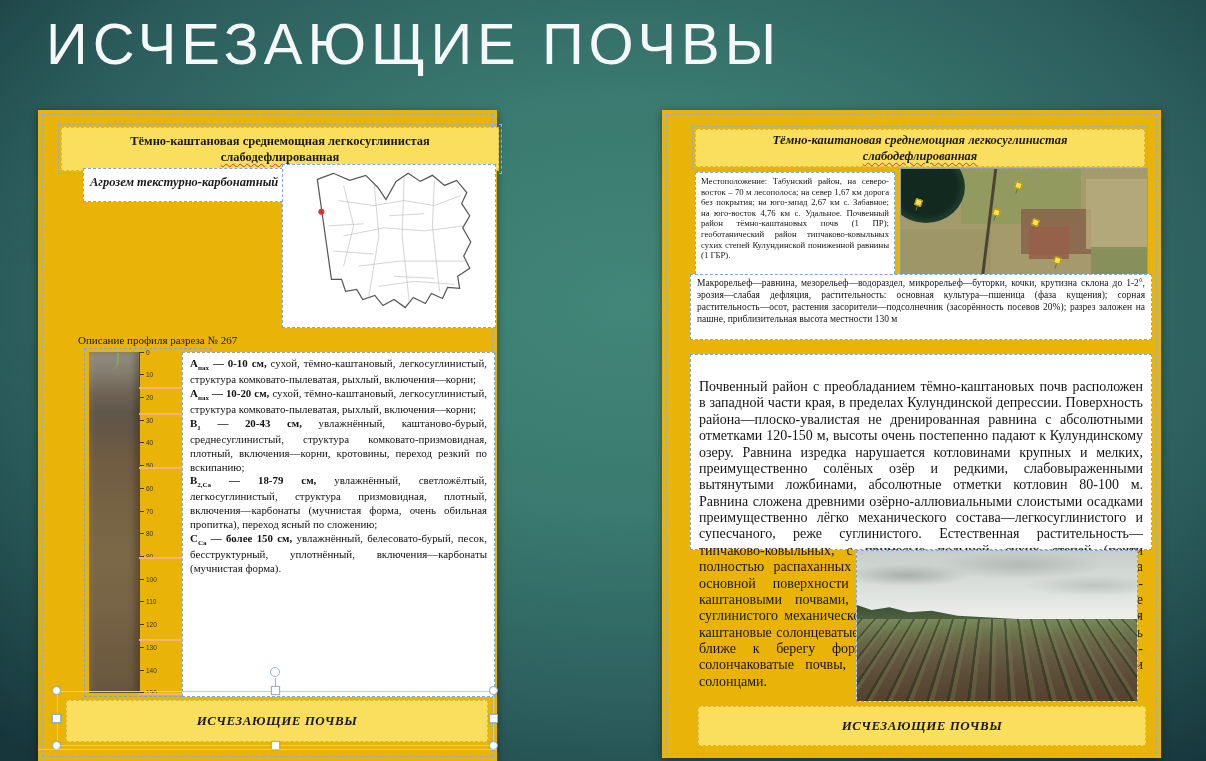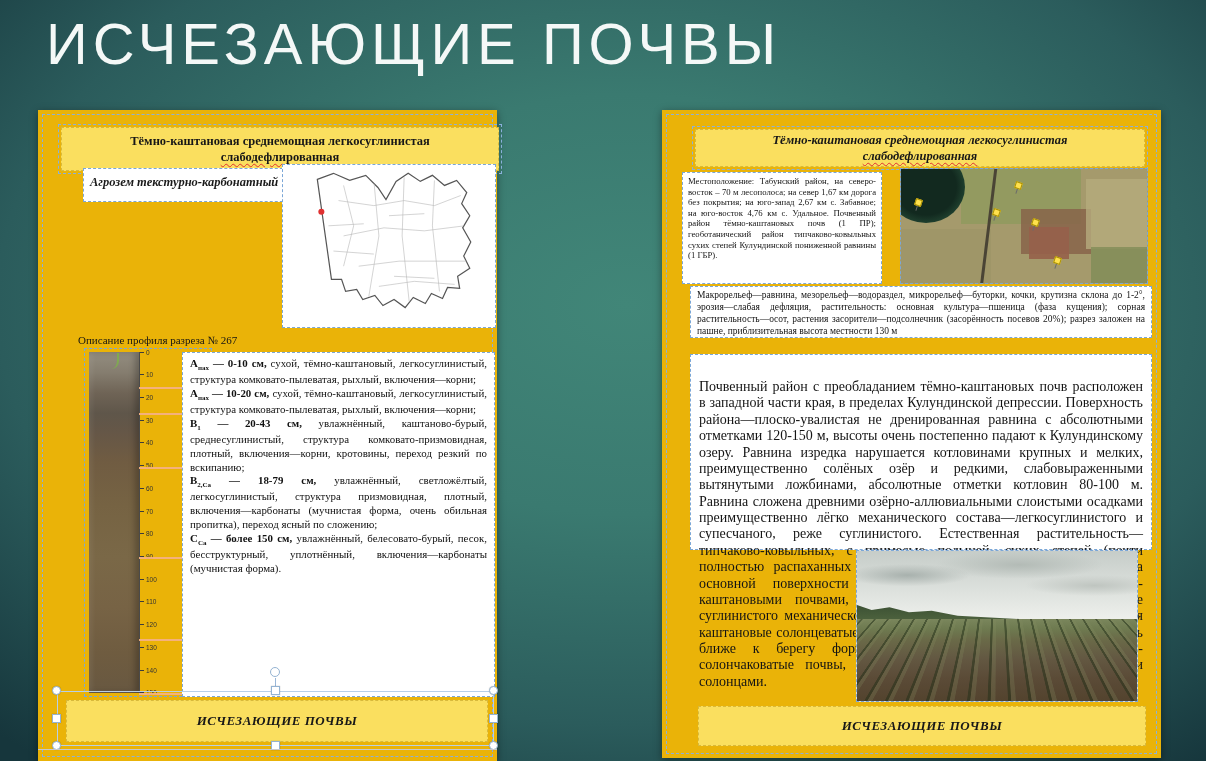--- a/index.html
+++ b/index.html
@@ -289,41 +289,41 @@
 <div class="page page-right">
   <div class="page-inner-dash"></div>
 
   <div class="hdr-wrap italic" style="left:30px; top:16px; width:456px; height:44px;">
     <div class="hdr-yellow yellow-box">
       <div class="hdr-line">Тёмно-каштановая среднемощная легкосуглинистая</div>
       <div class="hdr-line misspell">слабодефлированная</div>
     </div>
   </div>
 
-  <div class="dash-box loc-small" style="left:20px; top:62px; width:200px; height:112px;">
+  <div class="dash-box loc-small" style="left:33px; top:62px; width:200px; height:112px;">
     <span>Местоположение: Табунский район, на северо-восток – 70 м лесополоса; на север 1,67 км дорога без покрытия; на юго-запад 2,67 км с. Забавное; на юго-восток 4,76 км с. Удальное. Почвенный район тёмно-каштановых почв (1 ПР); геоботанический район типчаково-ковыльных сухих степей Кулундинской пониженной равнины (1 ГБР).</span>
   </div>
 
   <div class="sat" style="left:238px; top:58px; width:248px; height:116px;">
     <div class="patch" style="left:60px; top:0; width:120px; height:55px; background:#8f9a5e; opacity:.8;"></div>
     <div class="patch" style="left:120px; top:40px; width:70px; height:45px; background:#87644a; opacity:.85;"></div>
     <div class="patch" style="left:128px; top:58px; width:40px; height:32px; background:#96604a; opacity:.9;"></div>
     <div class="patch" style="left:185px; top:10px; width:63px; height:70px; background:#b5ab7d; opacity:.8;"></div>
     <div class="patch" style="left:0; top:60px; width:90px; height:56px; background:#9c9466; opacity:.7;"></div>
     <div class="patch" style="left:190px; top:78px; width:58px; height:38px; background:#7d8b55; opacity:.75;"></div>
     <div class="lake"></div>
     <div class="road"></div>
     <i class="pin" style="left:114px; top:13px;"></i>
     <i class="pin" style="left:92px;  top:40px;"></i>
     <i class="pin" style="left:131px; top:50px;"></i>
     <i class="pin" style="left:153px; top:88px;"></i>
     <i class="pin" style="left:14px;  top:30px;"></i>
   </div>
 
-  <div class="dash-box relief-box" style="left:28px; top:176px; width:462px; height:52px;">
+  <div class="dash-box relief-box" style="left:28px; top:164px; width:462px; height:66px;">
     <span>Макрорельеф—равнина, мезорельеф—водораздел, микрорельеф—буторки, кочки, крутизна склона до 1-2°, эрозия—слабая дефляция, растительность: основная культура—пшеница (фаза кущения); сорная растительность—осот, растения засорители—подсолнечник (засорённость посевов 20%); разрез заложен на пашне, приблизительная высота местности 130 м</span>
   </div>
 
   <div class="dash-box district-box" style="left:28px; top:244px; width:462px; height:196px;">
     <div class="district-text">Почвенный район с преобладанием тёмно-каштановых почв расположен в западной части края, в пределах Кулундинской депрессии. Поверхность района—плоско-увалистая не дренированная равнина с абсолютными отметками 120-150 м, высоты очень постепенно падают к Кулундинскому озеру. Равнина изредка нарушается котловинами крупных и мелких, преимущественно солёных озёр и редкими, слабовыраженными вытянутыми ложбинами, абсолютные отметки котловин 80-100 м. Равнина сложена древними озёрно-аллювиальными слоистыми осадками преимущественно лёгко механического состава—легкосуглинистого и супесчаного, реже суглинистого. Естественная растительность—типчаково-ковыльных, с примесью полыней, сухих степей (почти полностью распаханных в настоящее время). Почвенный покров на основной поверхности равнины однородный, слагается тёмно-каштановыми почвами, по преимуществу легкосуглинистого реже суглинистого механического состава. По периферии озёр формируются каштановые солонцеватые почвы с глубокостолбчатыми солонцами, чуть ближе к берегу формируются лугово-каштановые солонцевато-солончаковатые почвы, которые сменялись бы глубокостолбчатыми солонцами.</div>
   </div>
 
   <div class="field-photo" style="left:194px; top:440px; width:282px; height:152px;">
     <div class="fp-sky"></div>
     <div class="fp-trees"></div>

